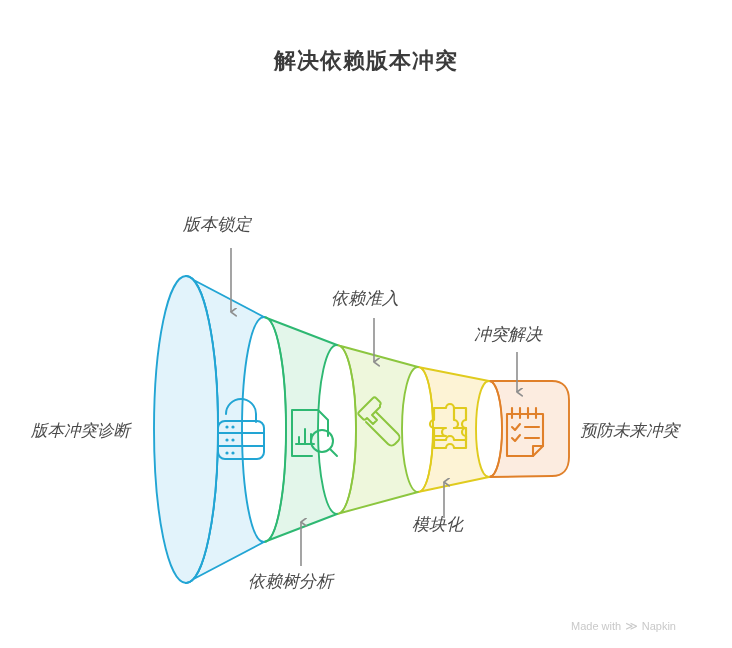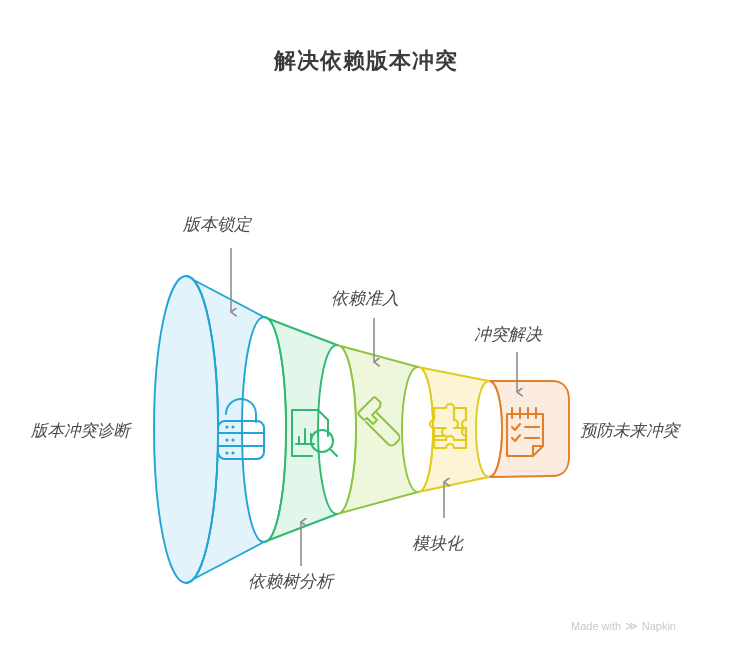--- a/index.html
+++ b/index.html
@@ -198,21 +198,21 @@
   <div class="caption side" style="left:580px; top:421px;">预防未来冲突</div>
 
   <div class="caption side" style="left:31px; top:421px;">版本冲突诊断</div>
 
   <div class="caption" style="left:183px; top:215px;">版本锁定</div>
 
   <div class="caption" style="left:248px; top:572px;">依赖树分析</div>
 
   <div class="caption" style="left:331px; top:289px;">依赖准入</div>
 
-  <div class="caption" style="left:412px; top:534px;">模块化</div>
+  <div class="caption" style="left:412px; top:515px;">模块化</div>
 
   <div class="caption" style="left:474px; top:325px;">冲突解决</div>
 
   <div class="watermark">
     <span>Made with</span>
     <span class="wm-logo">≫</span>
     <span>Napkin</span>
   </div>
 
 </div>

